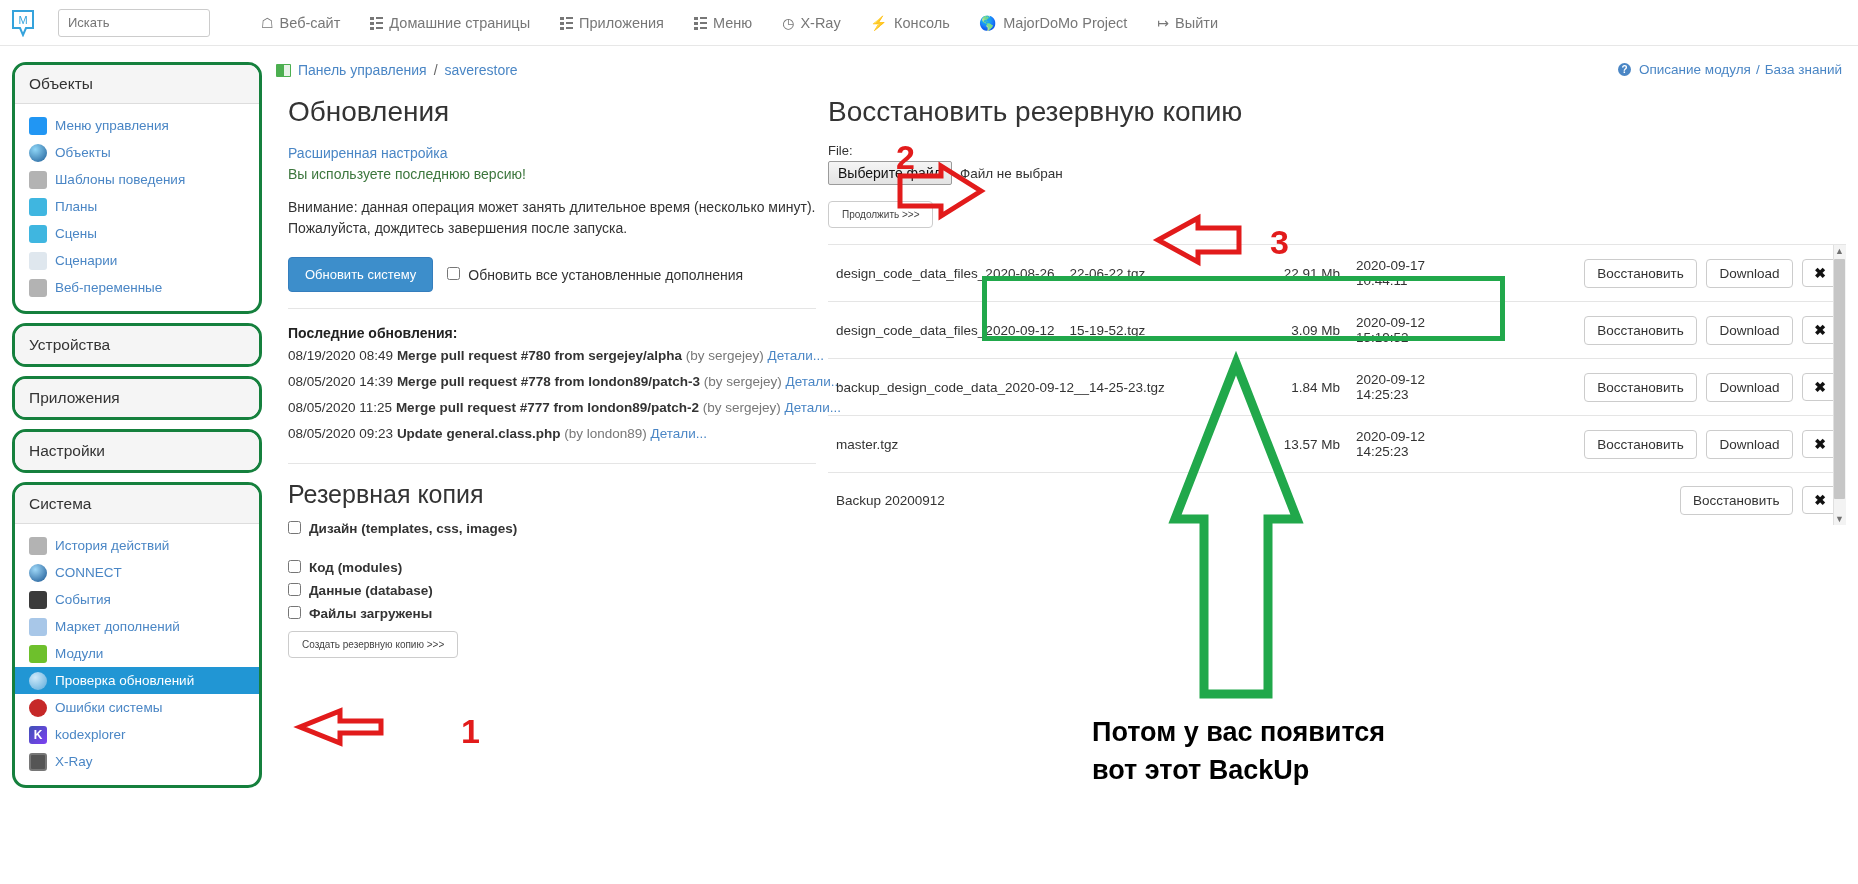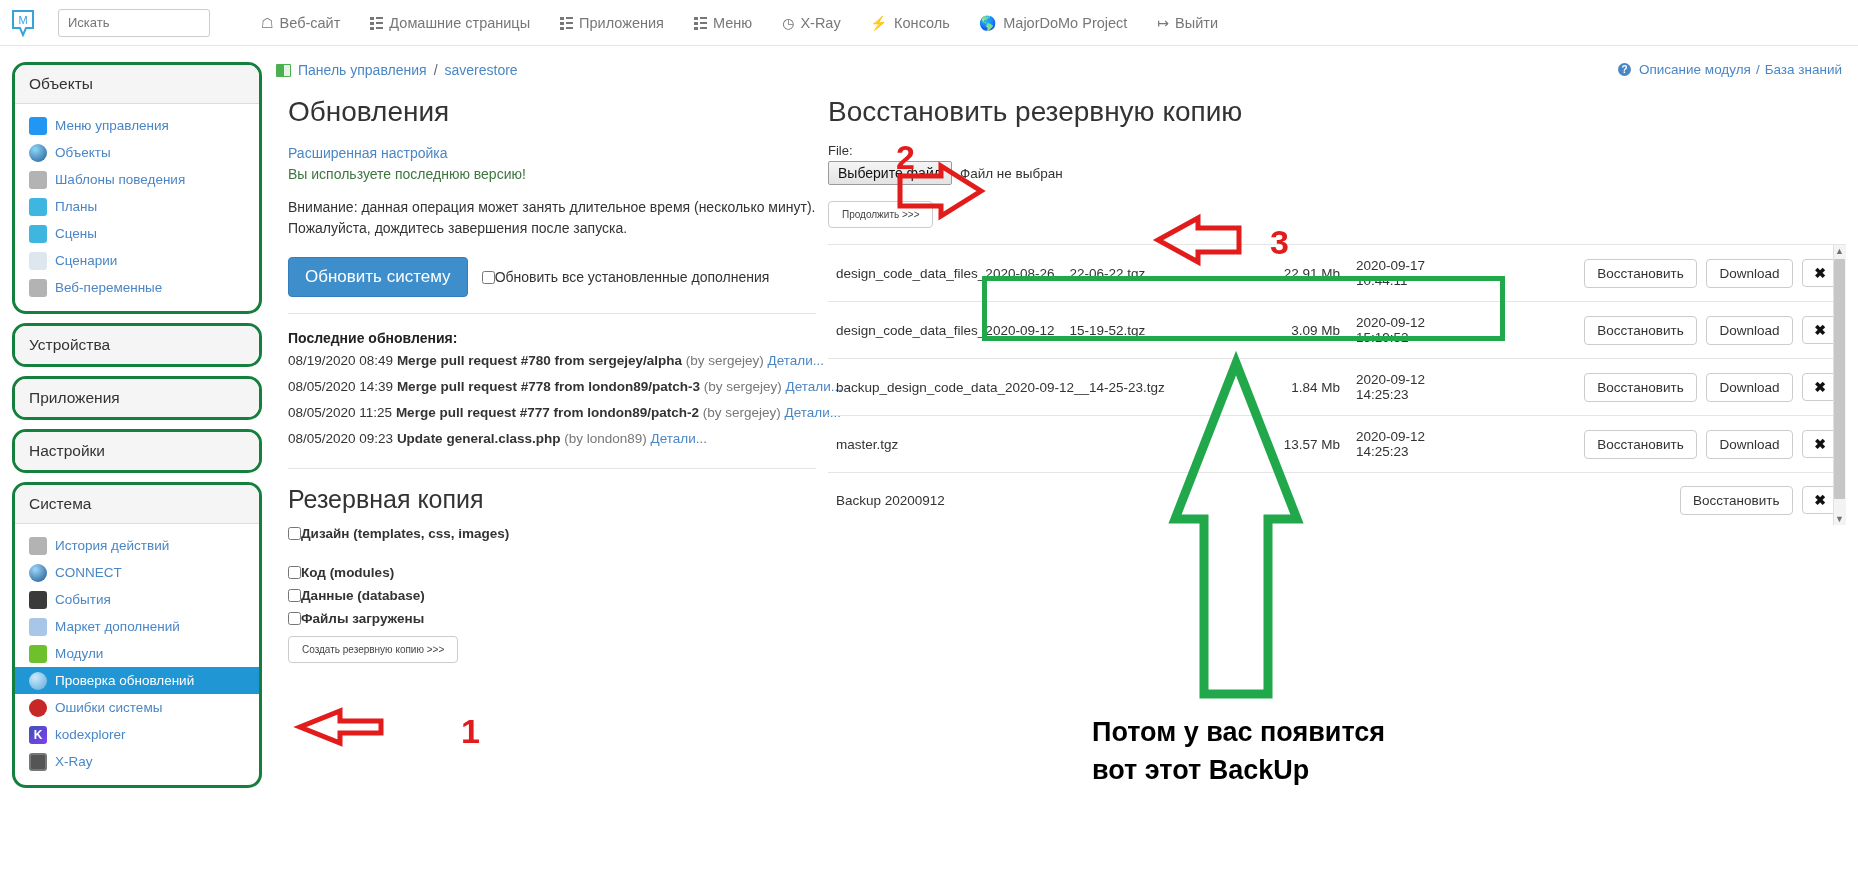--- a/index.html
+++ b/index.html
@@ -99,24 +99,24 @@
   .colL { position: absolute; left: 288px; top: 95px; width: 528px; }
   h1.sect {
     font-size: 28px; font-weight: normal; color: #333;
     margin: 0 0 14px 0; line-height: 34px;
   }
   .link-blue { color: #4a86c5; font-size: 14px; text-decoration: none; display:block; line-height: 21px;}
   .text-green { color: #3c763d; font-size: 14px; line-height: 21px; }
   .note { font-size: 14px; color: #333; line-height: 21px; margin-top: 12px; }
   .btn-primary {
     background: #3d8ecb; color: #fff; border: 1px solid #357ebd; border-radius: 4px;
-    font-size: 17px; padding: 9px 16px; cursor: pointer;
+    font-size: 13px; padding: 9px 16px; cursor: pointer;
     font-family: "Liberation Sans", sans-serif;
   }
-  .cbrow { display: flex; align-items: center; gap: 0; font-size: 14px; color: #333;}
+  .cbrow { display: flex; align-items: flex-start; gap: 8px; font-size: 14px; color: #333;}
   .cbrow input { margin: 0; width: 13px; height: 13px; }
   .hr { border-top: 1px solid #e5e5e5; margin: 16px 0; }
   .upd-label { font-size: 14px; font-weight: bold; color: #222; margin-bottom: 2px; }
   .upd-row { font-size: 13.5px; color: #333; line-height: 26px; white-space: nowrap; }
   .upd-row b { font-weight: bold; }
   .upd-row .by { color: #777; }
   .upd-row a { color: #4a86c5; text-decoration: none; }
   h2.sect2 {
     font-size: 25px; font-weight: normal; color: #333; margin: 0 0 12px 0;
   }

